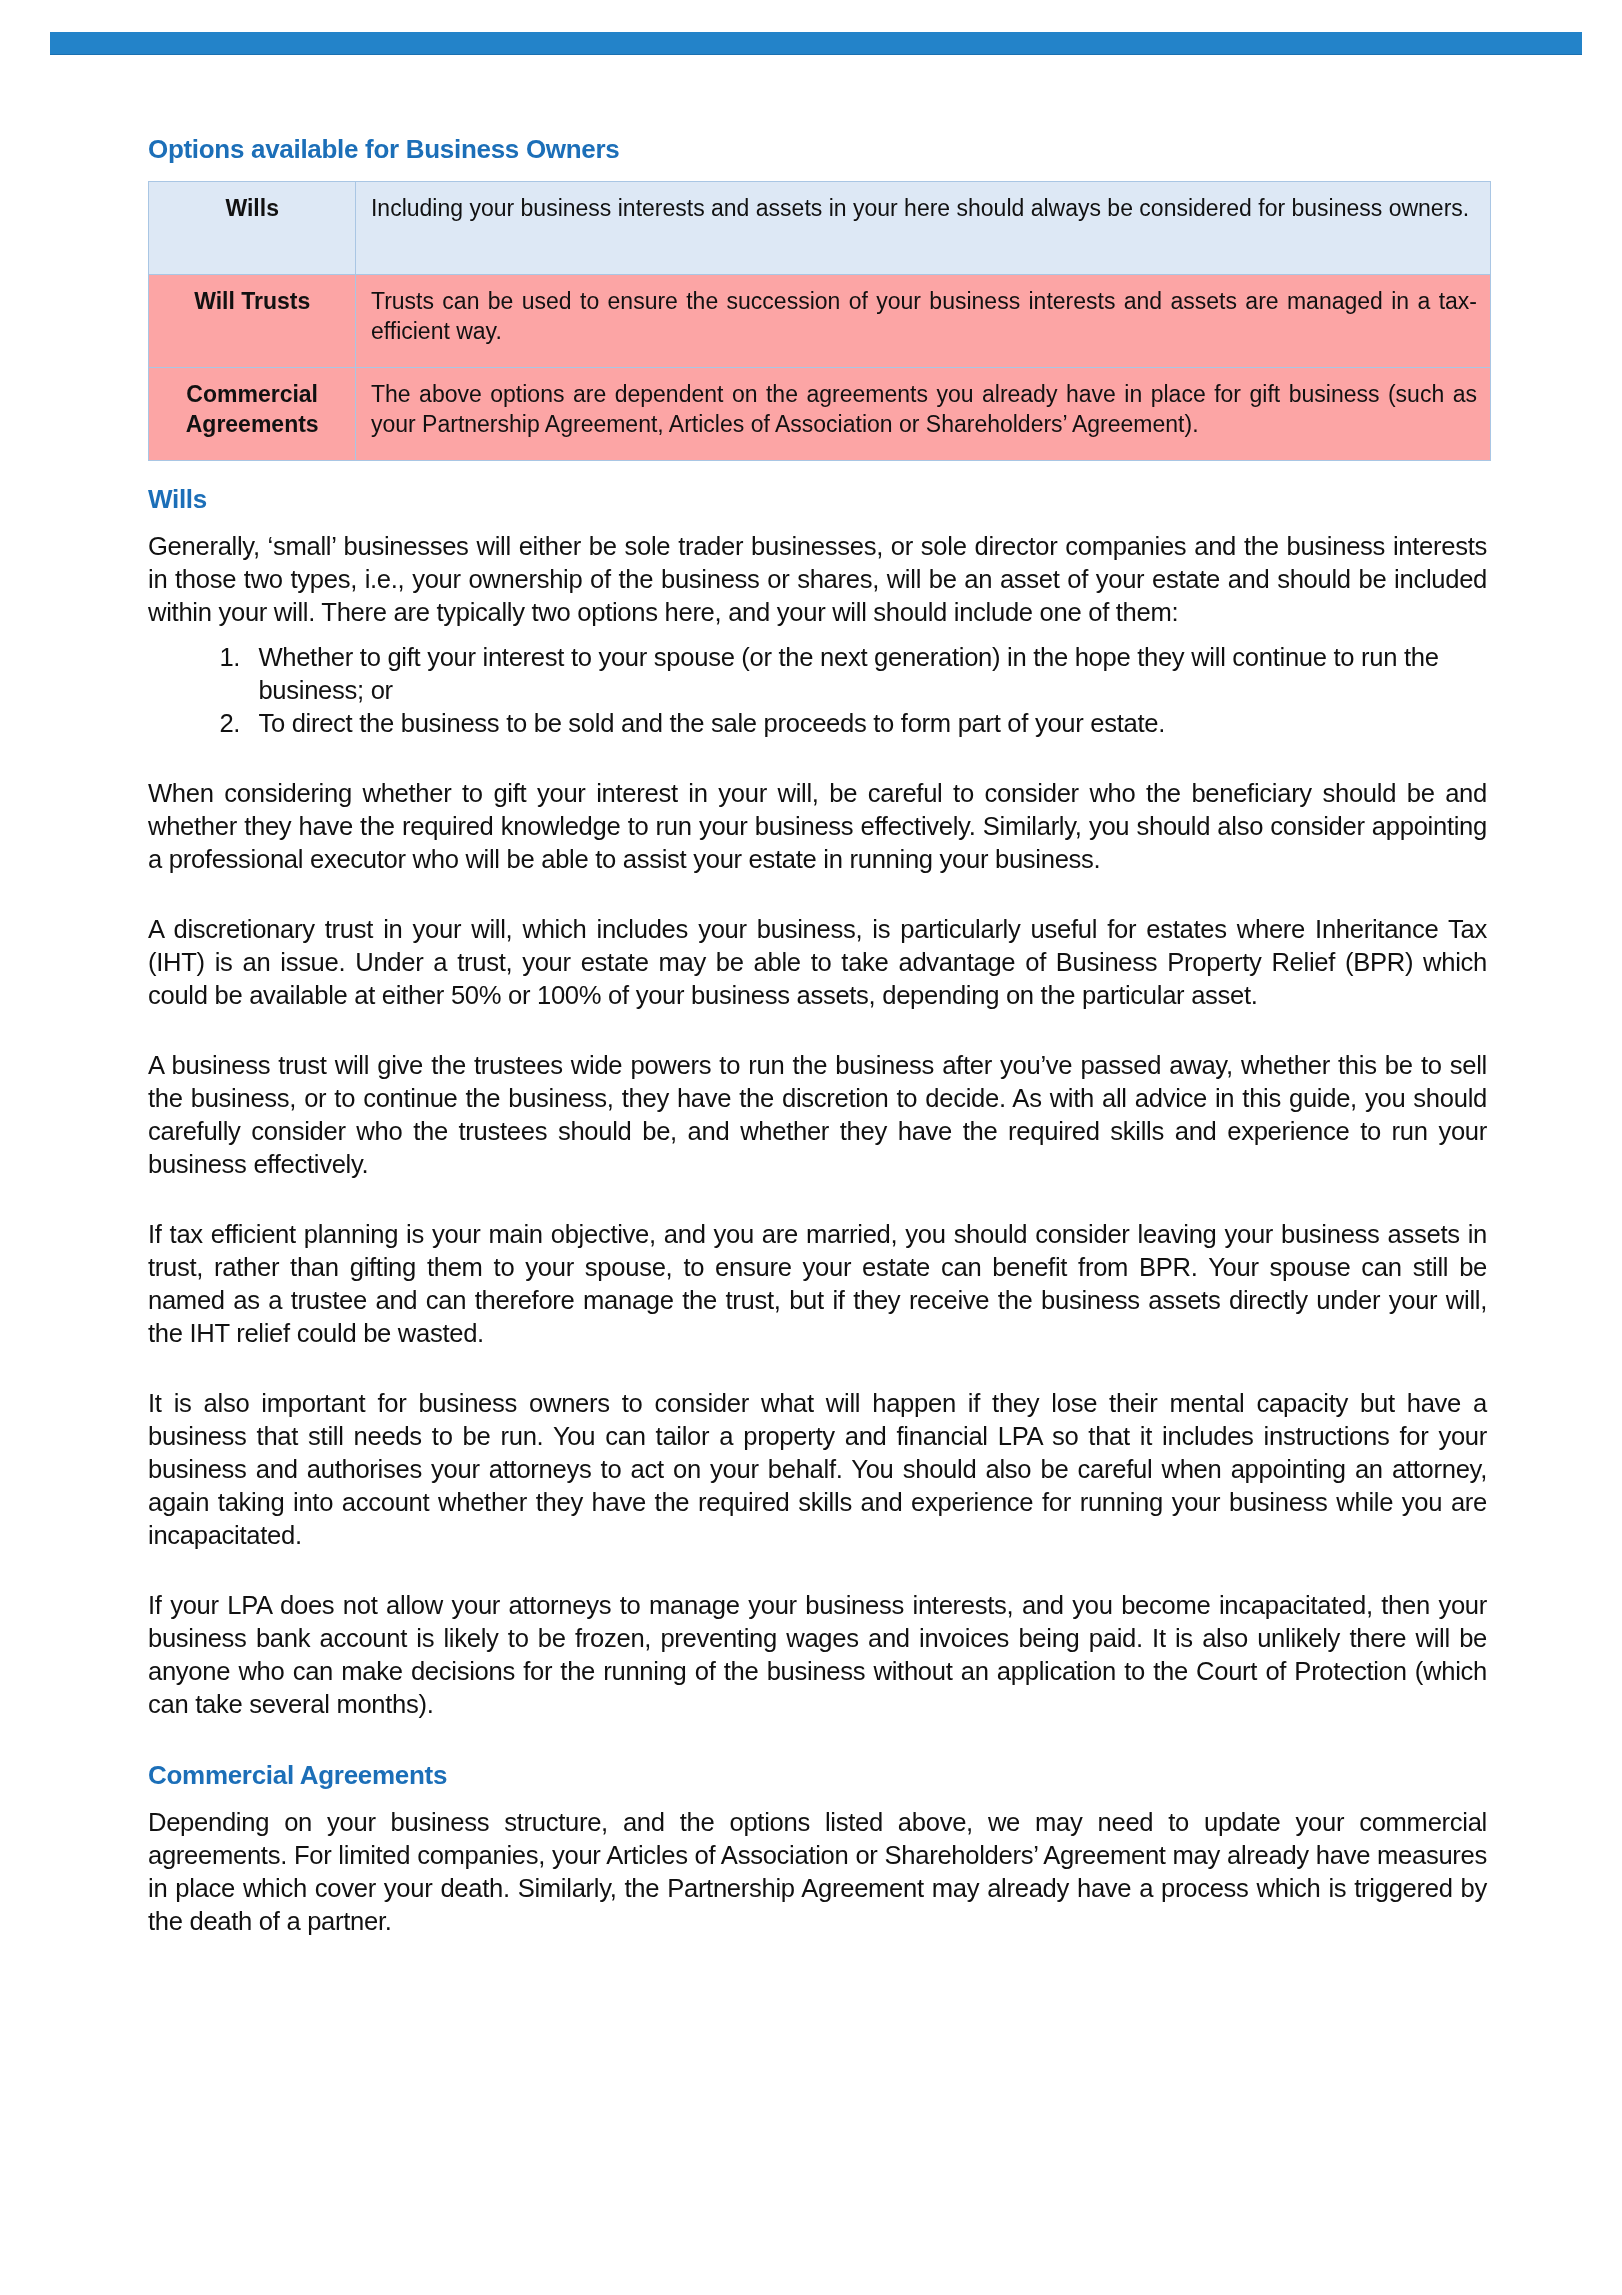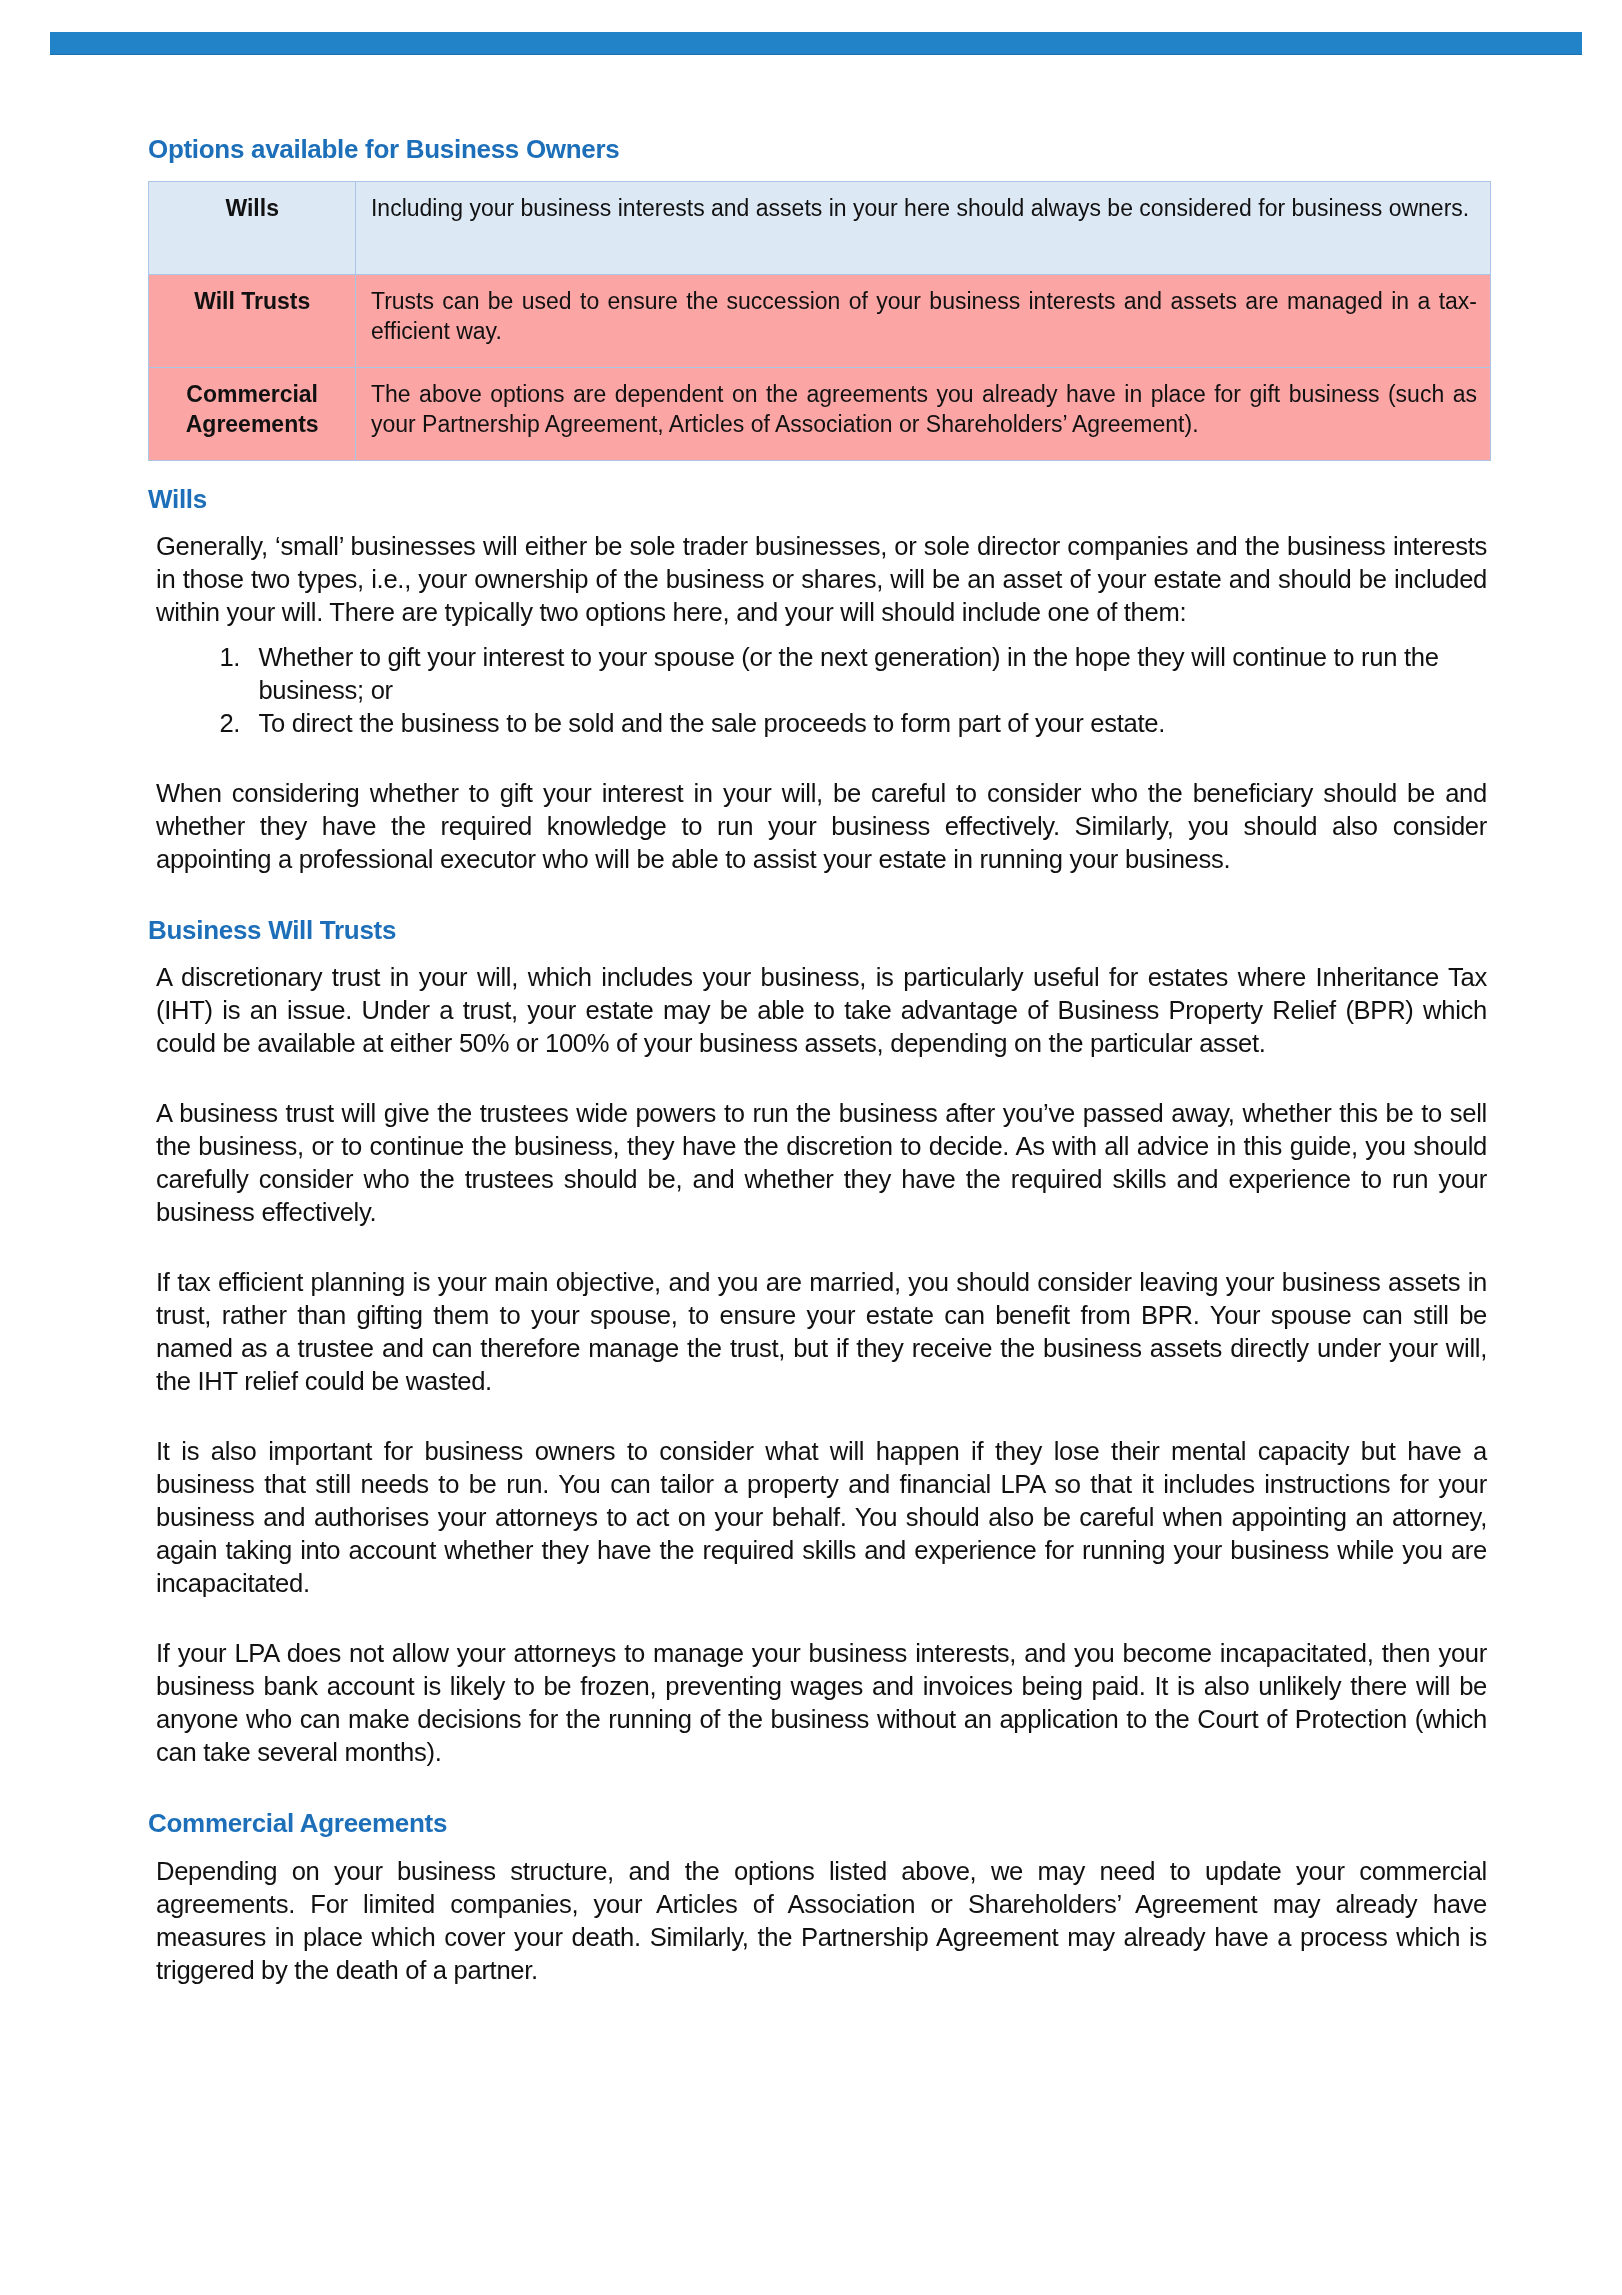--- a/index.html
+++ b/index.html
@@ -53,21 +53,21 @@
       padding-left: 9.7px;
       padding-right: 9.7px;
     }
     table.options td.desc { text-align: justify; }
     table.options tr.shaded td { background: #dde8f5; }
     table.options tr.plain td { background: #fca5a5; }
     table.options tr { height: 93px; }
     p.body {
       font-size: 25.6px;
       line-height: 33px;
-      margin: 0 0 37px 8px;
+      margin: 0 0 37px 0;
       text-align: justify;
       letter-spacing: -0.3px;
     }
     p.body.tight { margin-bottom: 11.4px; }
     ol.options-list {
       margin: 0 0 37px 0;
       padding: 0 0 0 99px;
       font-size: 25.6px;
       line-height: 33px;
       letter-spacing: -0.3px;
@@ -106,21 +106,20 @@
     <h2 class="section-title">Wills</h2>
     <p class="body tight">Generally, ‘small’ businesses will either be sole trader businesses, or sole director companies and the business interests in those two types, i.e., your ownership of the business or shares, will be an asset of your estate and should be included within your will. There are typically two options here, and your will should include one of them:</p>
     <ol class="options-list">
       <li>Whether to gift your interest to your spouse (or the next generation) in the hope they will continue to run the business; or</li>
       <li>To direct the business to be sold and the sale proceeds to form part of your estate.</li>
     </ol>
     <p class="body">When considering whether to gift your interest in your will, be careful to consider who the beneficiary should be and whether they have the required knowledge to run your business effectively. Similarly, you should also consider appointing a professional executor who will be able to assist your estate in running your business.</p>
   </div>
 
   <div class="section">
-    <h2 class="section-title">Business Will Trusts</h2>
     <p class="body">A discretionary trust in your will, which includes your business, is particularly useful for estates where Inheritance Tax (IHT) is an issue. Under a trust, your estate may be able to take advantage of Business Property Relief (BPR) which could be available at either 50% or 100% of your business assets, depending on the particular asset.</p>
     <p class="body">A business trust will give the trustees wide powers to run the business after you’ve passed away, whether this be to sell the business, or to continue the business, they have the discretion to decide. As with all advice in this guide, you should carefully consider who the trustees should be, and whether they have the required skills and experience to run your business effectively.</p>
     <p class="body">If tax efficient planning is your main objective, and you are married, you should consider leaving your business assets in trust, rather than gifting them to your spouse, to ensure your estate can benefit from BPR. Your spouse can still be named as a trustee and can therefore manage the trust, but if they receive the business assets directly under your will, the IHT relief could be wasted.</p>
   </div>
 
   <div class="section">
     <p class="body">It is also important for business owners to consider what will happen if they lose their mental capacity but have a business that still needs to be run. You can tailor a property and financial LPA so that it includes instructions for your business and authorises your attorneys to act on your behalf. You should also be careful when appointing an attorney, again taking into account whether they have the required skills and experience for running your business while you are incapacitated.</p>
     <p class="body">If your LPA does not allow your attorneys to manage your business interests, and you become incapacitated, then your business bank account is likely to be frozen, preventing wages and invoices being paid. It is also unlikely there will be anyone who can make decisions for the running of the business without an application to the Court of Protection (which can take several months).</p>
   </div>
 

